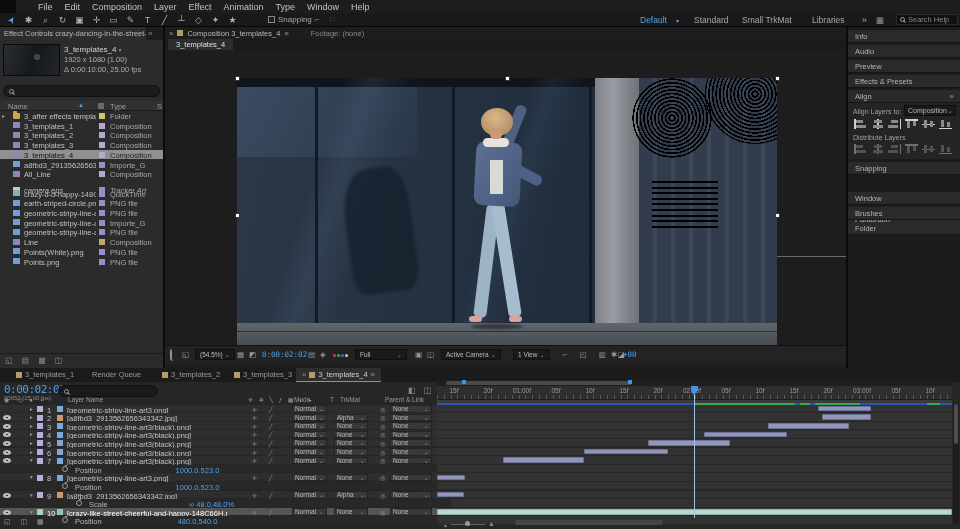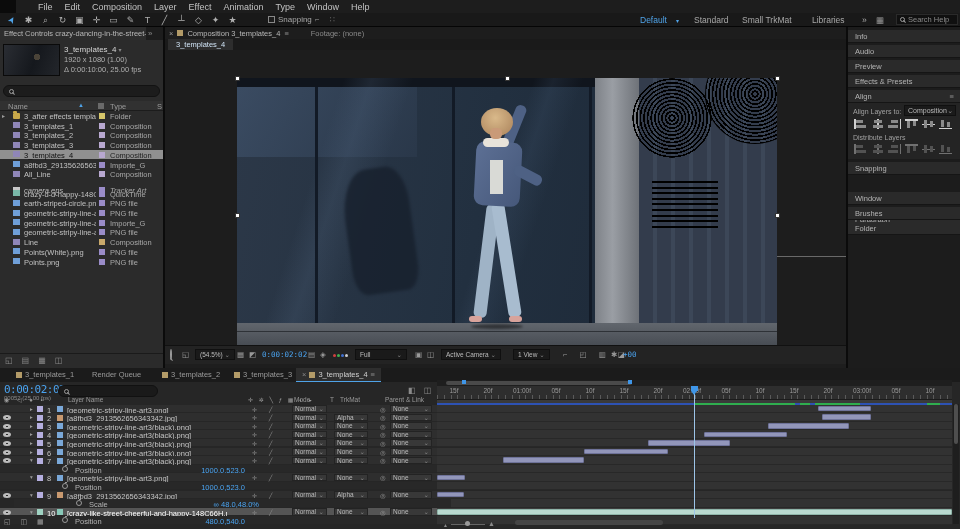--- a/index.html
+++ b/index.html
@@ -140,21 +140,21 @@
 .tswitch{position:absolute;left:252px;top:1px;color:#8a8a8a;font-size:6px;letter-spacing:5px}
 .dd{position:absolute;height:7.5px;background:#383838;border:1px solid #232323;font-size:6.5px;line-height:6.5px;color:#bbb;padding:0 2px}
 .dd .car{float:right;color:#888;margin-left:2px}
 .moded{left:292px;top:.5px;width:35px}
 .trkd{left:334px;top:.5px;width:34px}
 .pard{left:390px;top:.5px;width:42px}
 .pwh{position:absolute;left:380px;top:1px;color:#999;font-size:6.5px}
 .sw8{position:absolute;left:62px;top:1px;width:6px;height:6px;border:1px solid #999;border-radius:50%}
 .sw8:before{content:"";position:absolute;left:2px;top:-2px;width:2px;height:1px;background:#999}
 .plabel{position:absolute;left:75px;top:1px;color:#b4b4b4}
-.pval{position:absolute;left:150px;top:1px;width:95px;text-align:right;color:#4aa3f0}
+.pval{position:absolute;left:150px;top:1px;width:95px;text-align:center;color:#4aa3f0}
 .bar{position:absolute;top:1.3px;height:5.6px;background:#9296ba;border:1px solid #6f739a;border-radius:1px}
 .bar.teal{background:#b9d9cf;border-color:#8fb5a9}
 
 #tnav{position:absolute;left:437px;top:12px;width:515px;height:6px;background:#1e1e1e}
 #tnavbar{position:absolute;left:9px;top:1px;width:186px;height:4px;background:#4a4a4a;border-radius:2px}
 .navh{position:absolute;top:0;width:4px;height:4px;background:#3f96e8}
 #truler{position:absolute;left:437px;top:18px;width:515px;height:14px;background:#2e2e2e;border-bottom:1px solid #1c1c1c}
 #tticks{position:absolute;left:0;bottom:0;width:515px;height:4px;background:repeating-linear-gradient(90deg,#5a5a5a 0 1px,transparent 1px 6.8px)}
 .rlab{position:absolute;top:1px;font-size:6.5px;color:#9a9a9a;transform:translateX(-50%)}
 #warea{position:absolute;left:437px;top:32px;width:515px;height:3px;background:#3a3a3a}

